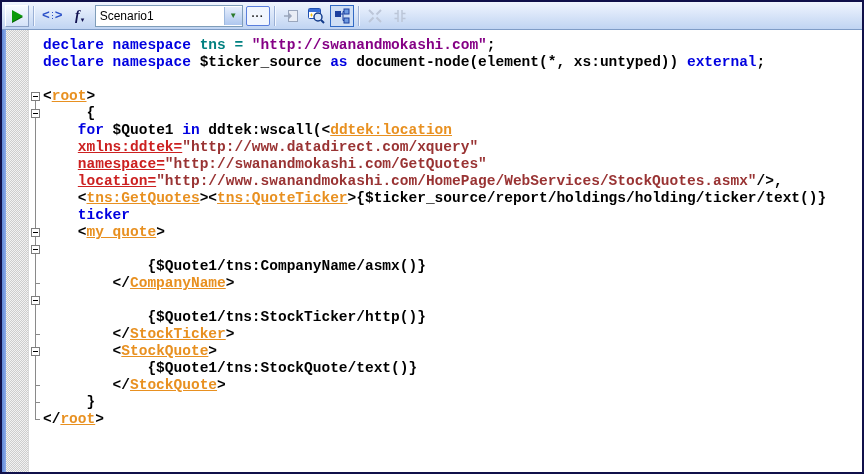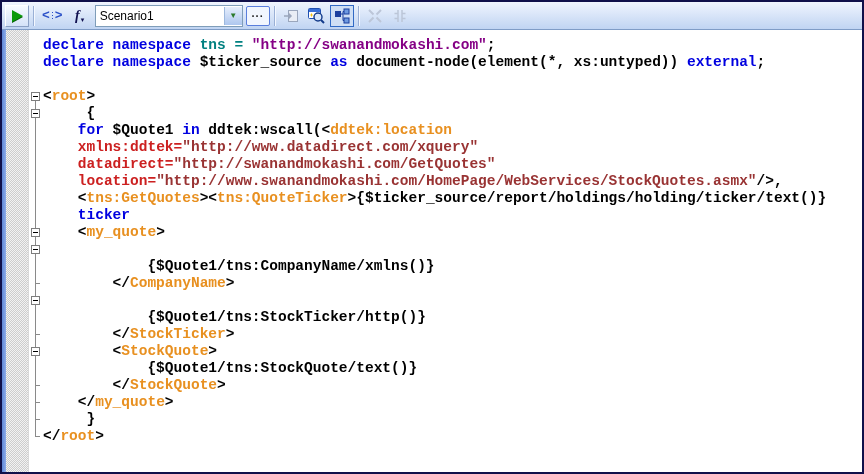--- a/index.html
+++ b/index.html
@@ -68,22 +68,22 @@
   .fold.end .vl{bottom:auto;height:9px;}
   .fold .hl{position:absolute;left:7px;top:8px;width:4px;height:1px;background:#8a8a8a;}
   .fold .fb{position:absolute;left:2px;top:4px;width:7px;height:7px;border:1px solid #7d7d7d;background:#fff;z-index:2;}
   .fold .fb::after{content:"";position:absolute;left:1px;top:3px;width:5px;height:1px;background:#000;}
   .codetext{
     white-space:pre;font:bold 14.5px "Liberation Mono",monospace;line-height:17px;
   }
   .c-k{color:var(--keyword);}
   .c-n{color:var(--namespace);}
   .c-s{color:var(--string);}
-  .c-t{color:var(--element);}
-  .c-a{color:var(--attribute);}
+  .c-t{color:var(--element);text-decoration:underline;}
+  .c-a{color:var(--attribute);text-decoration:underline;}
   .c-v{color:var(--attribute_value);}
   .c-p{color:var(--plain);}
 </style>
 </head>
 <body>
 
 <div class="window">
 
   <div class="toolbar">
     <button class="tb-btn raised">
@@ -179,21 +179,21 @@
         <div class="line">
           <span class="fold v">
             <i class="vl"></i>
           </span>
           <span class="codetext"><span class="c-p">    </span><span class="c-a">xmlns:ddtek=</span><span class="c-v">"http://www.datadirect.com/xquery"</span></span>
         </div>
         <div class="line">
           <span class="fold v">
             <i class="vl"></i>
           </span>
-          <span class="codetext"><span class="c-p">    </span><span class="c-a">datadirect=</span><span class="c-v">"http://swanandmokashi.com/GetQuotes"</span></span>
+          <span class="codetext"><span class="c-p">    </span><span class="c-a">namespace=</span><span class="c-v">"http://swanandmokashi.com/GetQuotes"</span></span>
         </div>
         <div class="line">
           <span class="fold v">
             <i class="vl"></i>
           </span>
           <span class="codetext"><span class="c-p">    </span><span class="c-a">location=</span><span class="c-v">"http://www.swanandmokashi.com/HomePage/WebServices/StockQuotes.asmx"</span><span class="c-p">/&gt;,</span></span>
         </div>
         <div class="line">
           <span class="fold v">
             <i class="vl"></i>
@@ -216,21 +216,21 @@
         <div class="line">
           <span class="fold boxv">
             <i class="vl"></i>
             <i class="fb"></i>
           </span>
         </div>
         <div class="line">
           <span class="fold v">
             <i class="vl"></i>
           </span>
-          <span class="codetext"><span class="c-p">            {$Quote1/tns:CompanyName/xmlns()}</span></span>
+          <span class="codetext"><span class="c-p">            {$Quote1/tns:CompanyName/asmx()}</span></span>
         </div>
         <div class="line">
           <span class="fold tick">
             <i class="vl"></i>
             <i class="hl"></i>
           </span>
           <span class="codetext"><span class="c-p">        &lt;/</span><span class="c-t">CompanyName</span><span class="c-p">&gt;</span></span>
         </div>
         <div class="line">
           <span class="fold boxv">
@@ -263,27 +263,20 @@
             <i class="vl"></i>
           </span>
           <span class="codetext"><span class="c-p">            {$Quote1/tns:StockQuote/text()}</span></span>
         </div>
         <div class="line">
           <span class="fold tick">
             <i class="vl"></i>
             <i class="hl"></i>
           </span>
           <span class="codetext"><span class="c-p">        &lt;/</span><span class="c-t">StockQuote</span><span class="c-p">&gt;</span></span>
-        </div>
-        <div class="line">
-          <span class="fold tick">
-            <i class="vl"></i>
-            <i class="hl"></i>
-          </span>
-          <span class="codetext"><span class="c-p">    &lt;/</span><span class="c-t">my_quote</span><span class="c-p">&gt;</span></span>
         </div>
         <div class="line">
           <span class="fold tick">
             <i class="vl"></i>
             <i class="hl"></i>
           </span>
           <span class="codetext"><span class="c-p">     }</span></span>
         </div>
         <div class="line">
           <span class="fold end">

